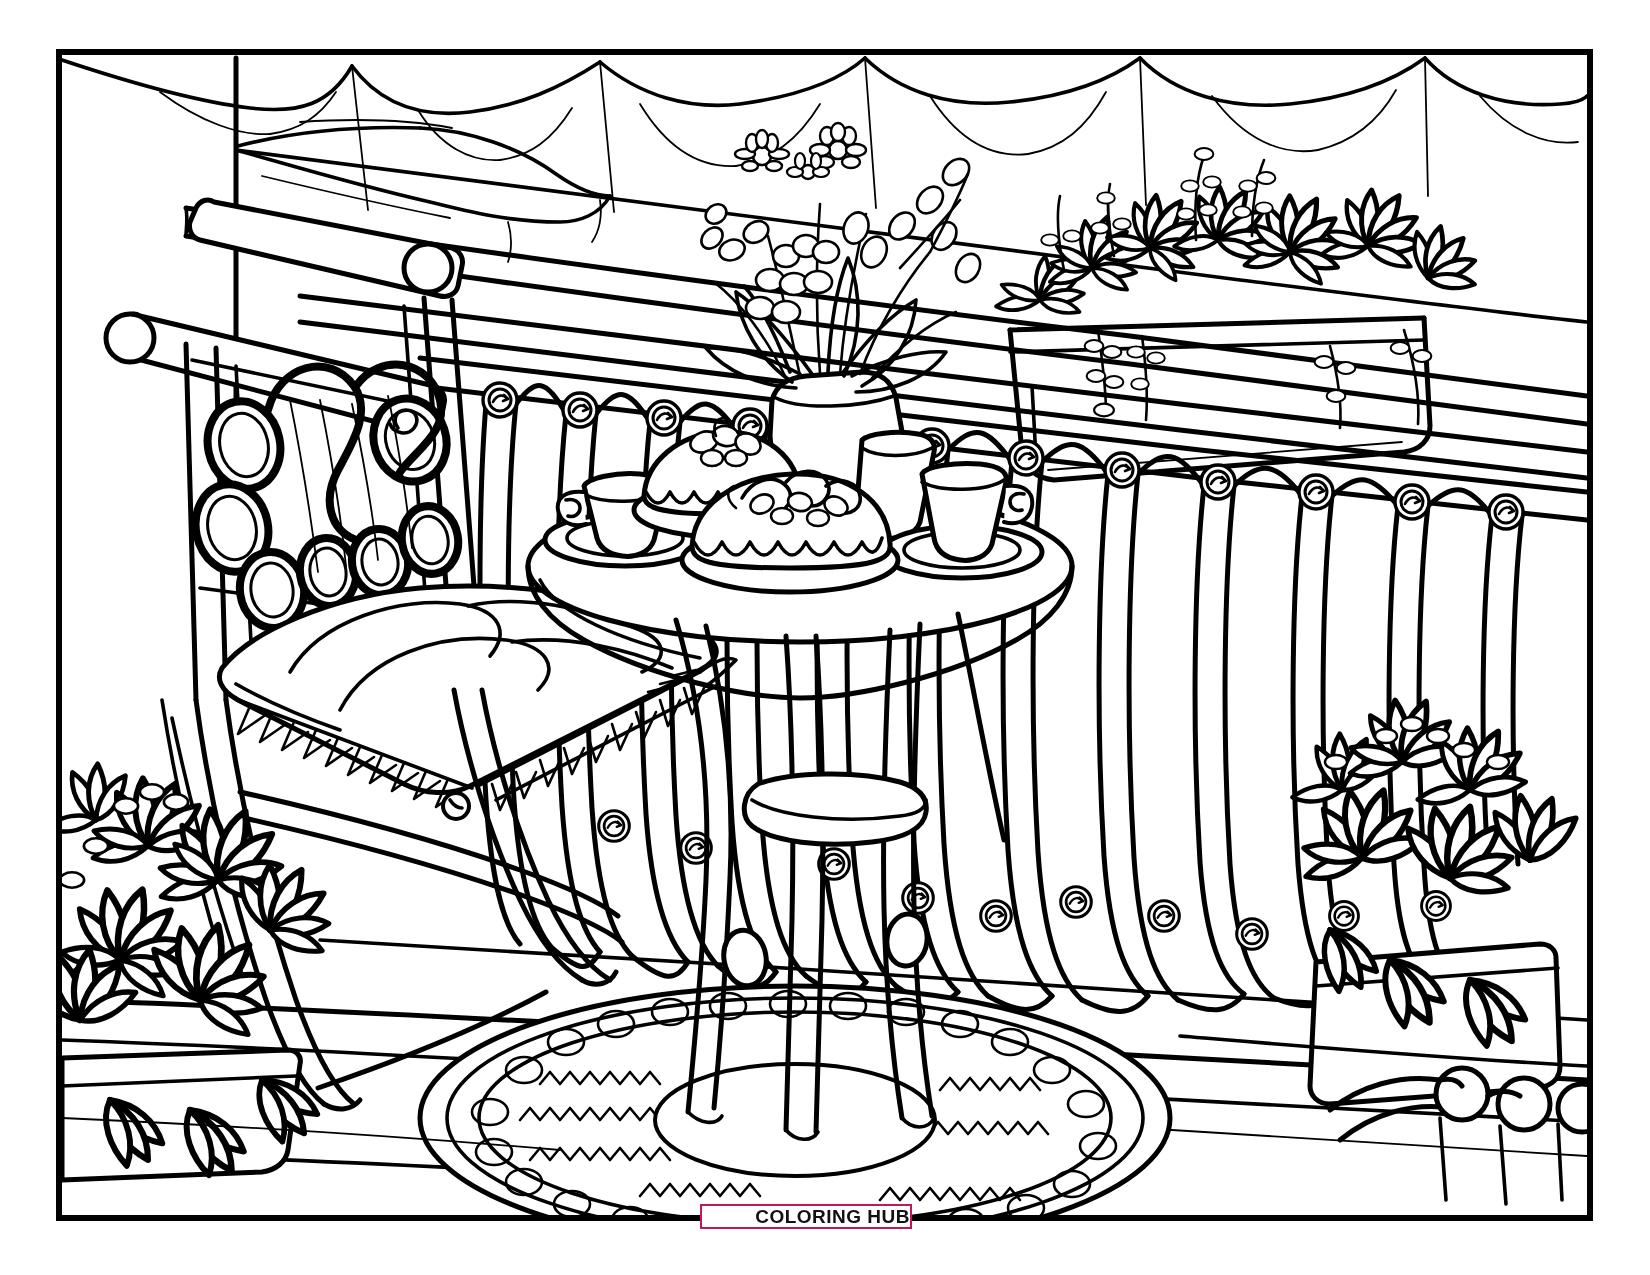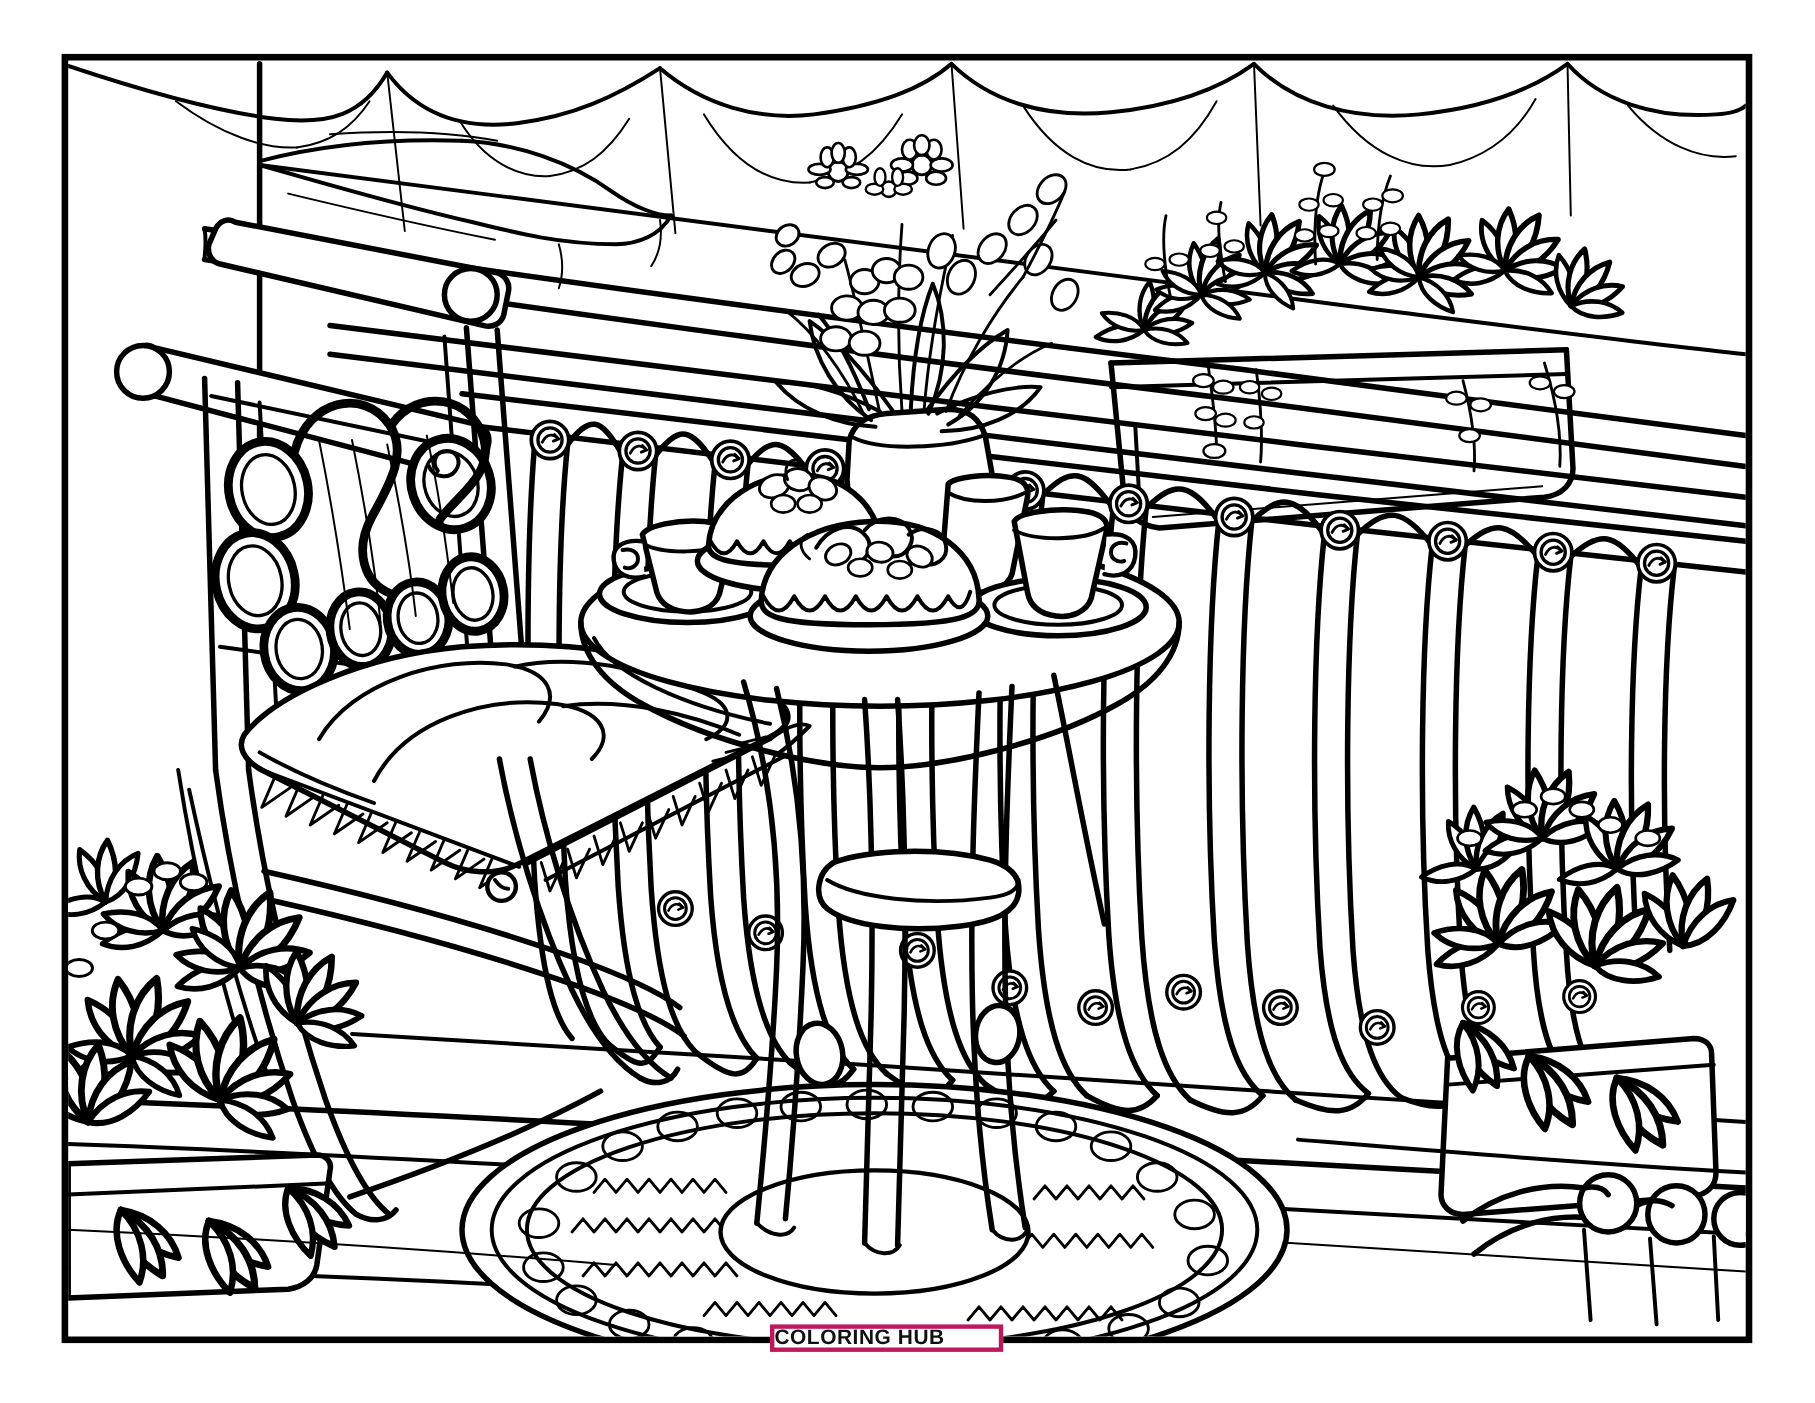--- a/index.html
+++ b/index.html
@@ -4,22 +4,22 @@
 <title>Coloring Page</title>
 <style>
   html,body{margin:0;padding:0;background:#ffffff;}
   body{width:1650px;height:1275px;overflow:hidden;
        font-family:"Liberation Sans",sans-serif;}
   #page{position:relative;width:1650px;height:1275px;background:#ffffff;}
   #art{position:absolute;left:0;top:0;width:1650px;height:1275px;}
   #watermark{
     position:absolute;
     left:700px;top:1204px;width:212px;height:25px;
-    background:#ffffff;border:4px solid #be185d;
-    display:flex;align-items:center;justify-content:flex-start;
+    background:#ffffff;border:2px solid #be185d;
+    display:flex;align-items:center;justify-content:flex-end;
     box-sizing:border-box;z-index:50;
   }
   #watermark span{
     font-family:"Liberation Sans",sans-serif;
     font-weight:bold;font-size:19px;letter-spacing:.5px;
     color:#111111;line-height:1;white-space:nowrap;
   }
 </style>
 </head>
 <body>

